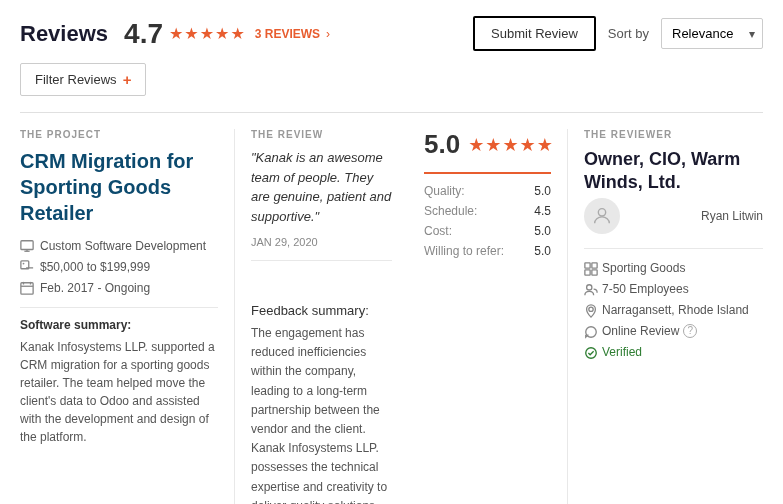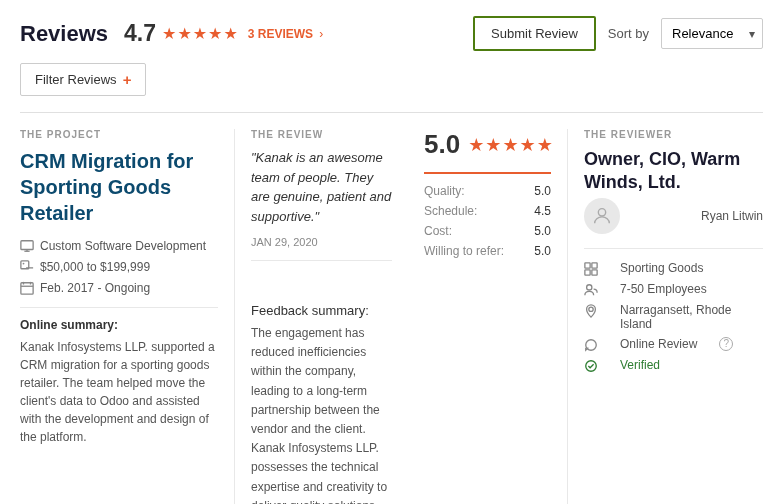--- a/index.html
+++ b/index.html
@@ -4,26 +4,26 @@
   <style>
     * { box-sizing: border-box; margin: 0; padding: 0; }
     body { font-family: -apple-system, BlinkMacSystemFont, 'Segoe UI', sans-serif; background: #fff; color: #333; font-size: 13px; }
 
     .page-wrapper { width: 783px; min-height: 504px; padding: 16px 20px; background: #fff; }
 
     
     .header { display: flex; align-items: center; gap: 12px; margin-bottom: 16px; flex-wrap: wrap; }
     .header-title { font-size: 22px; font-weight: 700; color: #1a1a2e; margin-right: 4px; }
     .rating-block { display: flex; align-items: center; gap: 6px; }
-    .big-rating { font-size: 23px; font-weight: 700; color: #333; }
+    .big-rating { font-size: 28px; font-weight: 700; color: #333; }
     .stars { display: flex; gap: 1px; }
     .star { color: #e85d2f; font-size: 16px; }
     .reviews-link { color: #e85d2f; font-size: 12px; font-weight: 600; cursor: pointer; margin-left: 4px; }
     .header-spacer { flex: 1; }
-    .submit-btn { border: 2px solid #4d7c0f; background: #fff; color: #333; padding: 8px 16px; font-size: 13px; font-weight: 500; cursor: pointer; border-radius: 2px; }
+    .submit-btn { border: 2px solid #000000; background: #fff; color: #333; padding: 8px 16px; font-size: 13px; font-weight: 500; cursor: pointer; border-radius: 2px; }
     .sort-label { color: #555; font-size: 13px; }
     .sort-select { border: 1px solid #ccc; background: #fff; padding: 7px 28px 7px 10px; font-size: 13px; cursor: pointer; border-radius: 2px; appearance: none; -webkit-appearance: none; position: relative; }
     .select-wrapper { position: relative; display: inline-block; }
     .select-wrapper::after { content: '▾'; position: absolute; right: 8px; top: 50%; transform: translateY(-50%); pointer-events: none; color: #555; font-size: 12px; }
     .filter-btn { border: 1px solid #ccc; background: #fff; color: #333; padding: 7px 14px; font-size: 13px; cursor: pointer; border-radius: 2px; display: flex; align-items: center; gap: 6px; }
     .filter-plus { color: #e85d2f; font-weight: 700; font-size: 15px; }
 
     
     .review-card { display: grid; grid-template-columns: 215px 1fr 160px 195px; border-top: 1px solid #e0e0e0; padding-top: 16px; gap: 0; }
 
@@ -57,21 +57,21 @@
     .score-label { font-size: 12px; color: #888; }
     .score-value { font-size: 12px; color: #333; font-weight: 500; }
 
     
     .col-reviewer { padding-left: 16px; }
     .reviewer-name-big { font-size: 18px; font-weight: 700; color: #1a1a2e; line-height: 1.3; margin-bottom: 3px; }
     .avatar-row { display: flex; align-items: center; gap: 8px; margin-bottom: 14px; justify-content: space-between; }
     .avatar { width: 36px; height: 36px; border-radius: 50%; background: #e8e8e8; display: flex; align-items: center; justify-content: center; }
     .reviewer-name { font-size: 12px; color: #555; }
     .reviewer-meta { display: flex; flex-direction: column; gap: 6px; border-top: 1px solid #e8e8e8; padding-top: 12px; }
-    .reviewer-meta-item { display: flex; align-items: flex-start; gap: 22px; font-size: 12px; color: #555; }
+    .reviewer-meta-item { display: flex; align-items: flex-start; gap: 4px; font-size: 12px; color: #555; }
     .r-icon { width: 14px; height: 14px; flex-shrink: 0; margin-top: 1px; }
     .verified-badge { color: #2e7d32; }
     .help-icon { display: inline-flex; align-items: center; justify-content: center; width: 14px; height: 14px; border-radius: 50%; border: 1px solid #aaa; color: #aaa; font-size: 10px; cursor: pointer; }
   </style>
 </head>
 <body>
 
 <div class="page-wrapper">
 
   <div class="header">
@@ -133,21 +133,21 @@
           <svg class="meta-icon" viewBox="0 0 16 16" fill="none" stroke="#888" stroke-width="1.5">
             <rect x="1" y="2" width="14" height="13" rx="1"></rect>
             <line x1="1" y1="6" x2="15" y2="6"></line>
             <line x1="4" y1="1" x2="4" y2="4"></line>
             <line x1="12" y1="1" x2="12" y2="4"></line>
           </svg>
           <span>Feb. 2017 - Ongoing</span>
         </div>
       </div>
       <hr class="divider-h">
-      <div class="project-summary-label">Online summary:</div>
+      <div class="project-summary-label">Software summary:</div>
       <div class="project-summary-text">Kanak Infosystems LLP. supported a CRM migration for a sporting goods retailer. The team helped move the client's data to Odoo and assisted with the development and design of the platform.</div>
     </div>
 
     <div class="col-review">
       <div class="col-label">THE REVIEW</div>
       <div class="review-quote">"Kanak is an awesome team of people. They are genuine, patient and supportive."</div>
       <div class="review-date">JAN 29, 2020</div>
       <hr class="divider-h2">
       <div class="feedback-label">Feedback summary:</div>
       <div class="feedback-text">The engagement has reduced inefficiencies within the company, leading to a long-term partnership between the vendor and the client. Kanak Infosystems LLP. possesses the technical expertise and creativity to deliver quality solutions that meet the needs of the client.</div>

